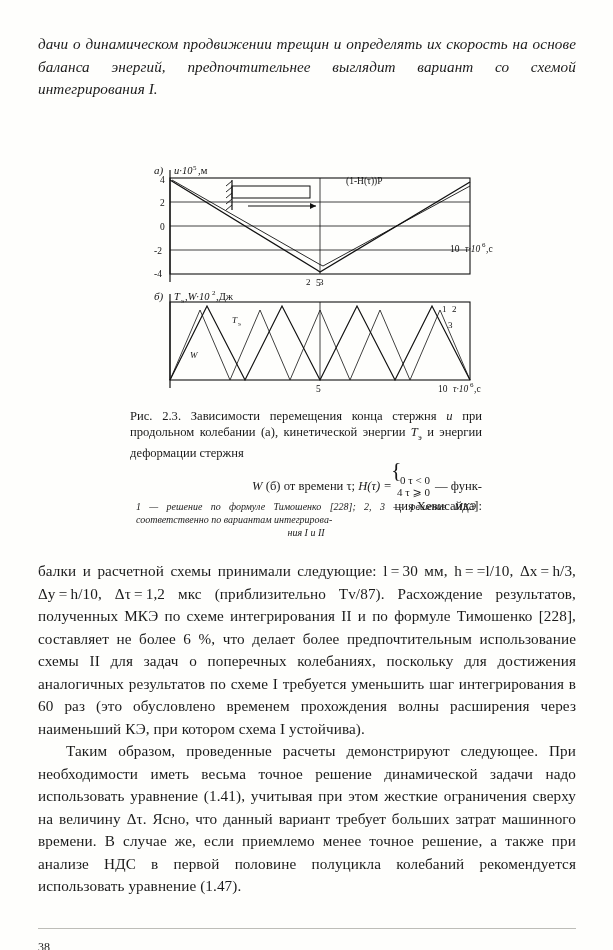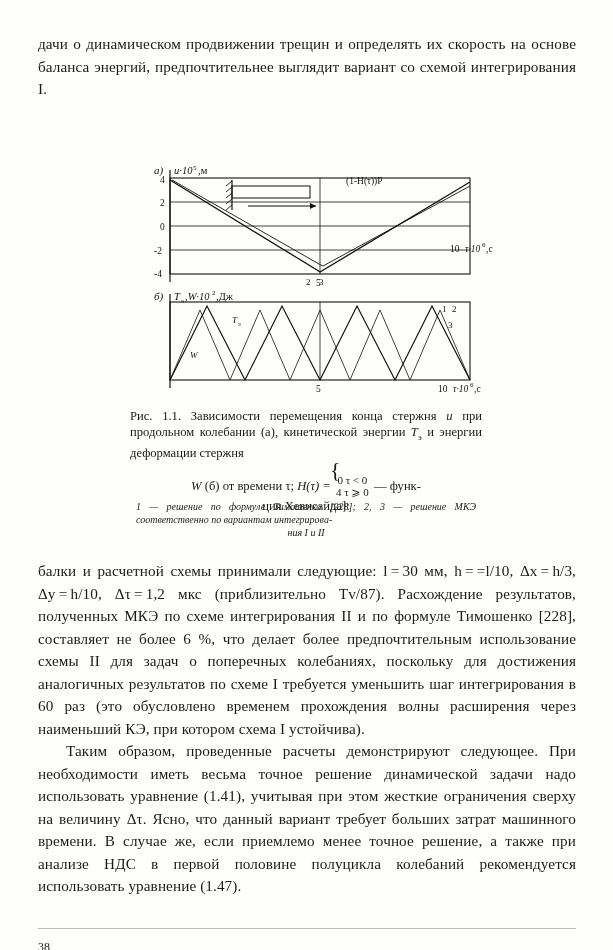--- a/index.html
+++ b/index.html
@@ -30,21 +30,21 @@
   p.body {
     margin: 0 0 0 0;
     font-size: 15.2px;
     line-height: 22.5px;
     text-align: justify;
     text-justify: inter-word;
     letter-spacing: 0.1px;
   }
   p.body.indent { text-indent: 28px; }
 
-  .top-block { top: 33px; }
+  .top-block { top: 33px; font-style: italic; }
   .bottom-block { top: 560px; }
 
   
   .figure {
     position: absolute;
     left: 120px;
     top: 160px;
     width: 380px;
   }
   .fig-canvas {
@@ -54,21 +54,21 @@
   }
   .caption {
     position: absolute;
     left: 130px;
     top: 408px;
     width: 352px;
     font-size: 12.6px;
     line-height: 16.4px;
     text-align: justify;
   }
-  .caption .center { text-align: center; }
+  .caption .center { text-align: right; }
   .caption-small {
     position: absolute;
     left: 136px;
     top: 500px;
     width: 340px;
     font-size: 10px;
     line-height: 13.2px;
     text-align: justify;
     font-style: italic;
   }
@@ -199,21 +199,21 @@
         <text x="196" y="232" font-family="Liberation Serif, serif" font-size="9.5" fill="#111">5</text>
         <text x="318" y="232" font-family="Liberation Serif, serif" font-size="9.5" fill="#111">10</text>
         <text x="333" y="232" font-family="Liberation Serif, serif" font-size="9.5" font-style="italic" fill="#111">τ·10</text>
         <text x="350" y="227" font-family="Liberation Serif, serif" font-size="7" fill="#111">6</text>
         <text x="354" y="232" font-family="Liberation Serif, serif" font-size="9.5" fill="#111">,с</text>
       </svg>
     </div>
   </div>
 
   <div class="caption">
-    <span>Рис. 1.1. Зависимости перемещения конца стержня </span><span class="italic">и</span><span> при продольном колебании (а), кинетической энергии </span><span class="italic">Т</span><sub>э</sub><span> и энергии деформации стержня</span>
+    <span>Рис. 2.3. Зависимости перемещения конца стержня </span><span class="italic">и</span><span> при продольном колебании (а), кинетической энергии </span><span class="italic">Т</span><sub>э</sub><span> и энергии деформации стержня</span>
     <div class="center">
       <span class="italic">W</span><span> (б) от времени τ; </span><span class="italic">H(τ) = </span><span class="brace-wrap">
         <span class="brace">{</span>
         <span class="rows">
           <span style="display:block">0    τ &lt; 0</span>
           <span style="display:block">4    τ ⩾ 0</span>
         </span>
       </span><span> — функ-</span>
     </div>
     <div class="center">ция Хевисайда]:</div>

